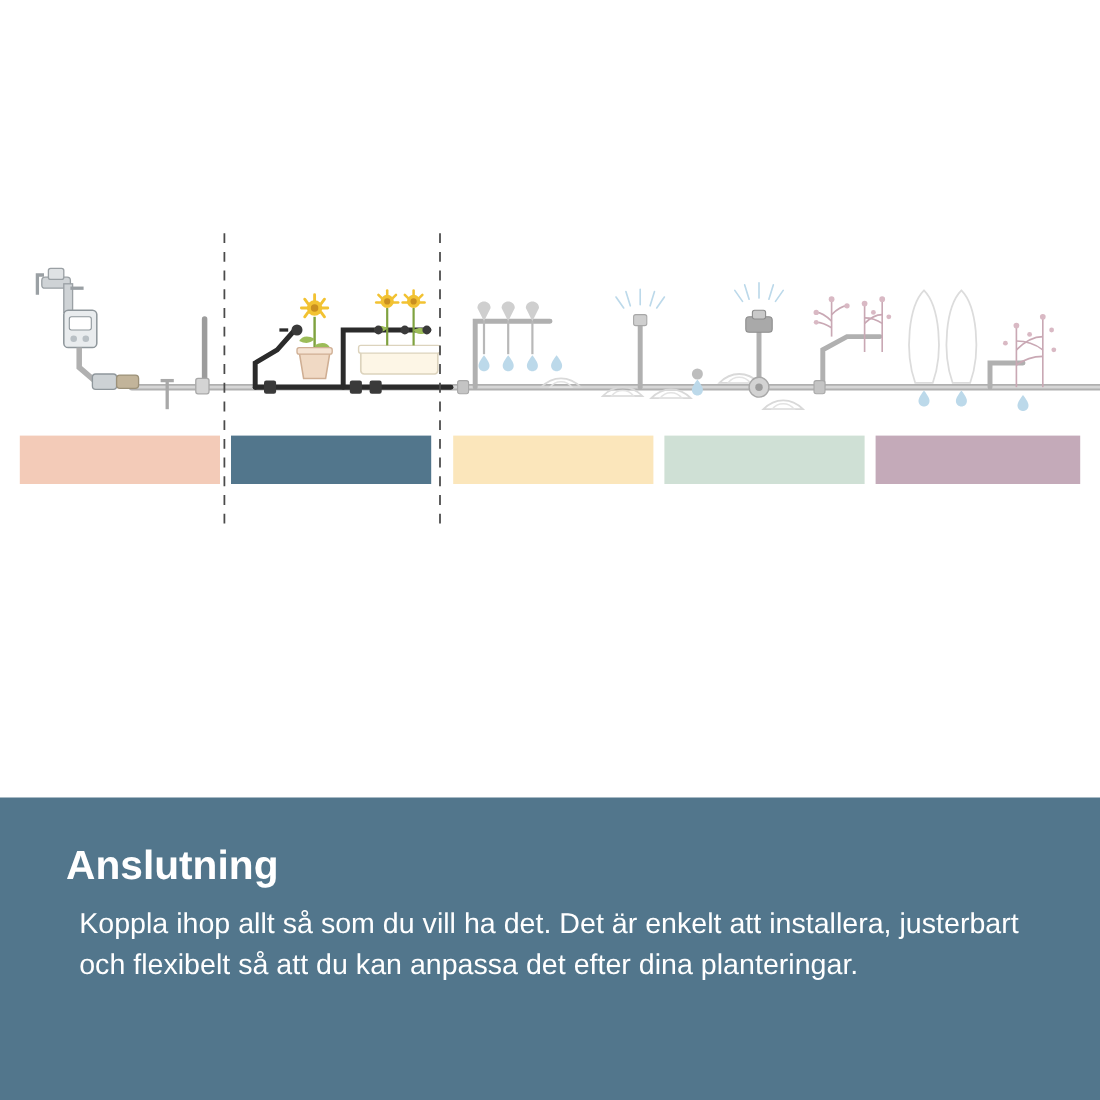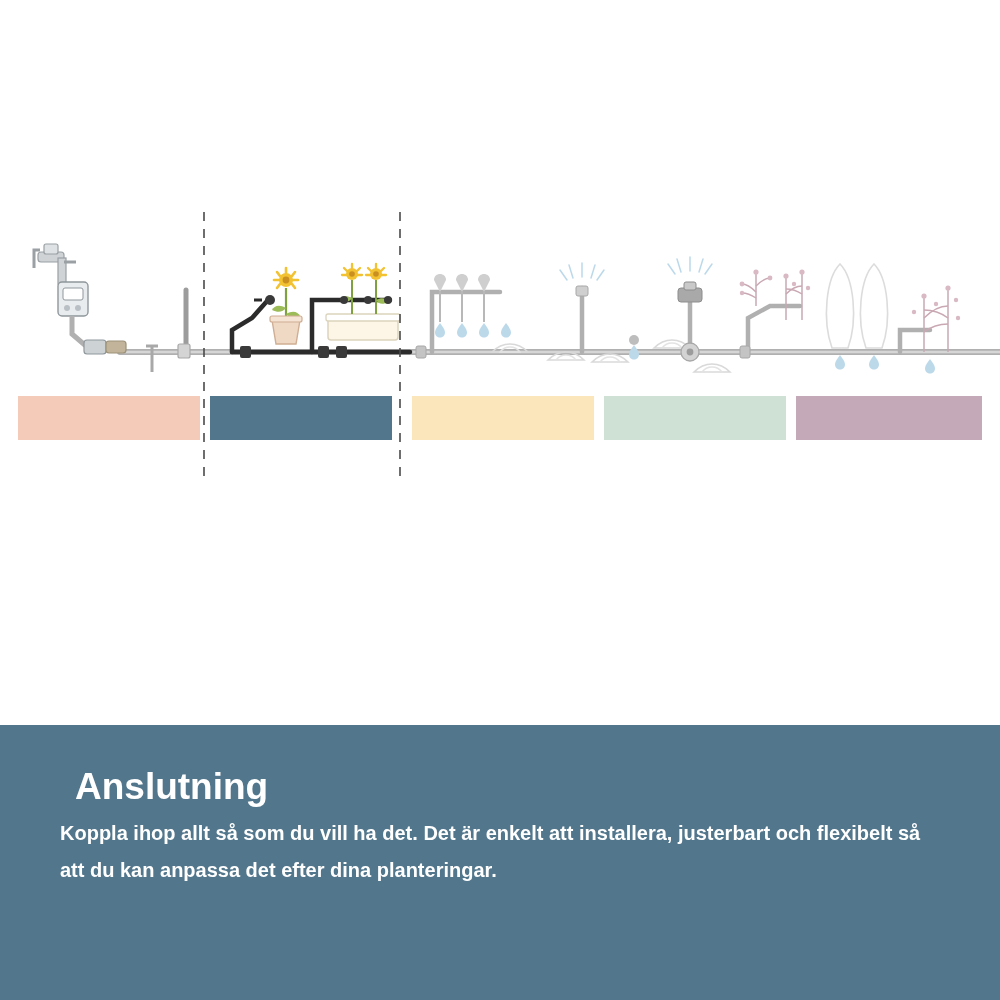--- a/index.html
+++ b/index.html
@@ -43,31 +43,31 @@
     left: 0;
     top: 725px;
     width: 1000px;
     height: 275px;
     background: #52768c;
     box-sizing: border-box;
     padding: 40px 60px 0 60px;
     color: #ffffff;
   }
   #caption h1 {
-    margin: 0 0 6px 15px;
+    margin: 0 0 6px 0;
     font-size: 37px;
     line-height: 44px;
     font-weight: bold;
     letter-spacing: 0px;
   }
   #caption p {
-    margin: 0;
-    font-size: 20px;
+    margin: 12px;
+    font-size: 26px;
     line-height: 37px;
-    font-weight: bold;
+    font-weight: normal;
     max-width: 880px;
   }
 </style>
 </head>
 <body>
 
 <div id="stage">
 
   <div id="diagram">
     <svg viewBox="0 0 1000 720" xmlns="http://www.w3.org/2000/svg">

